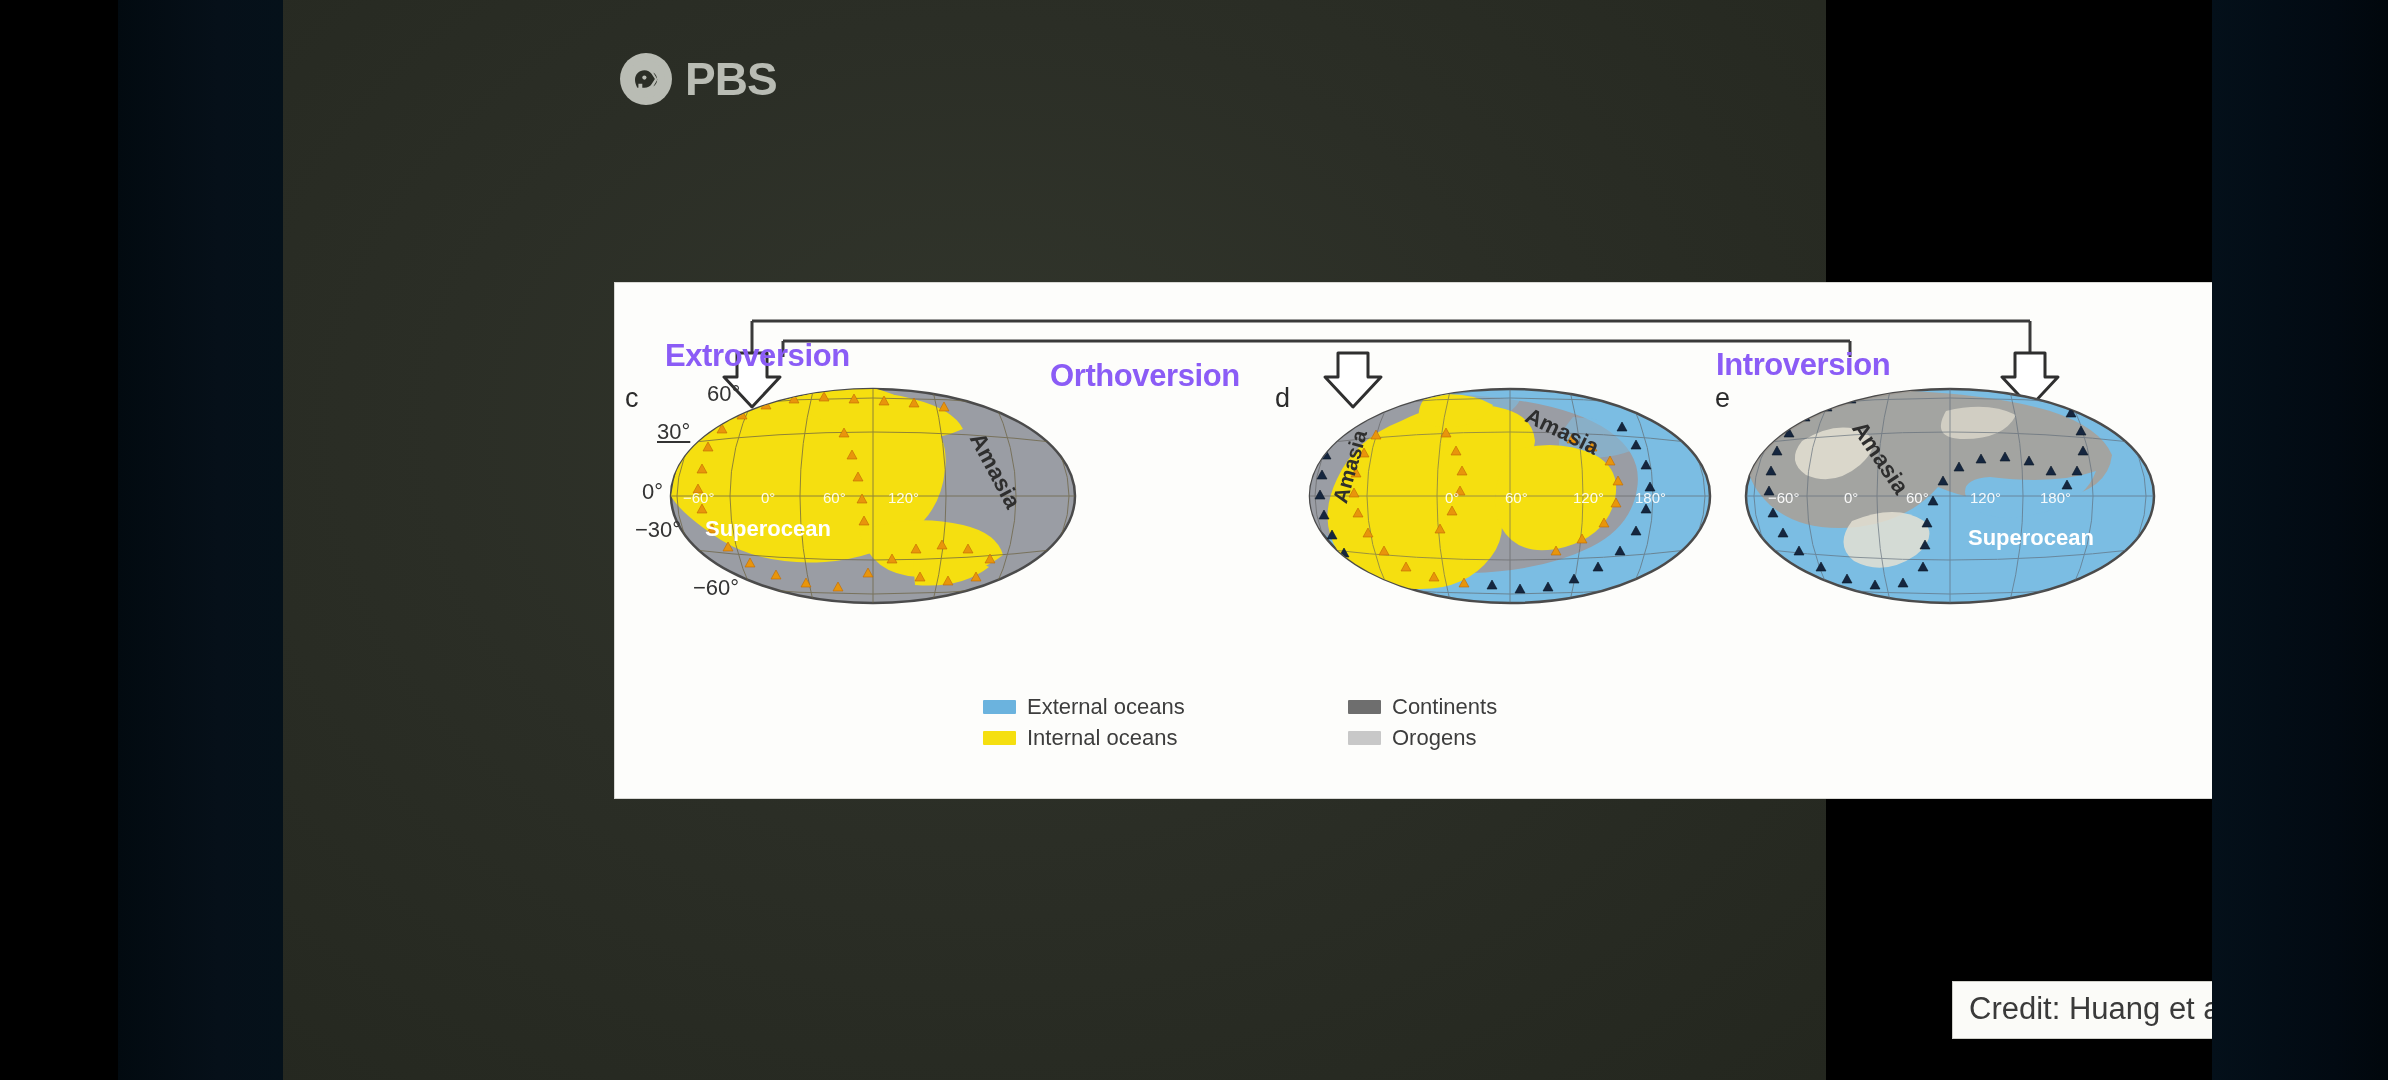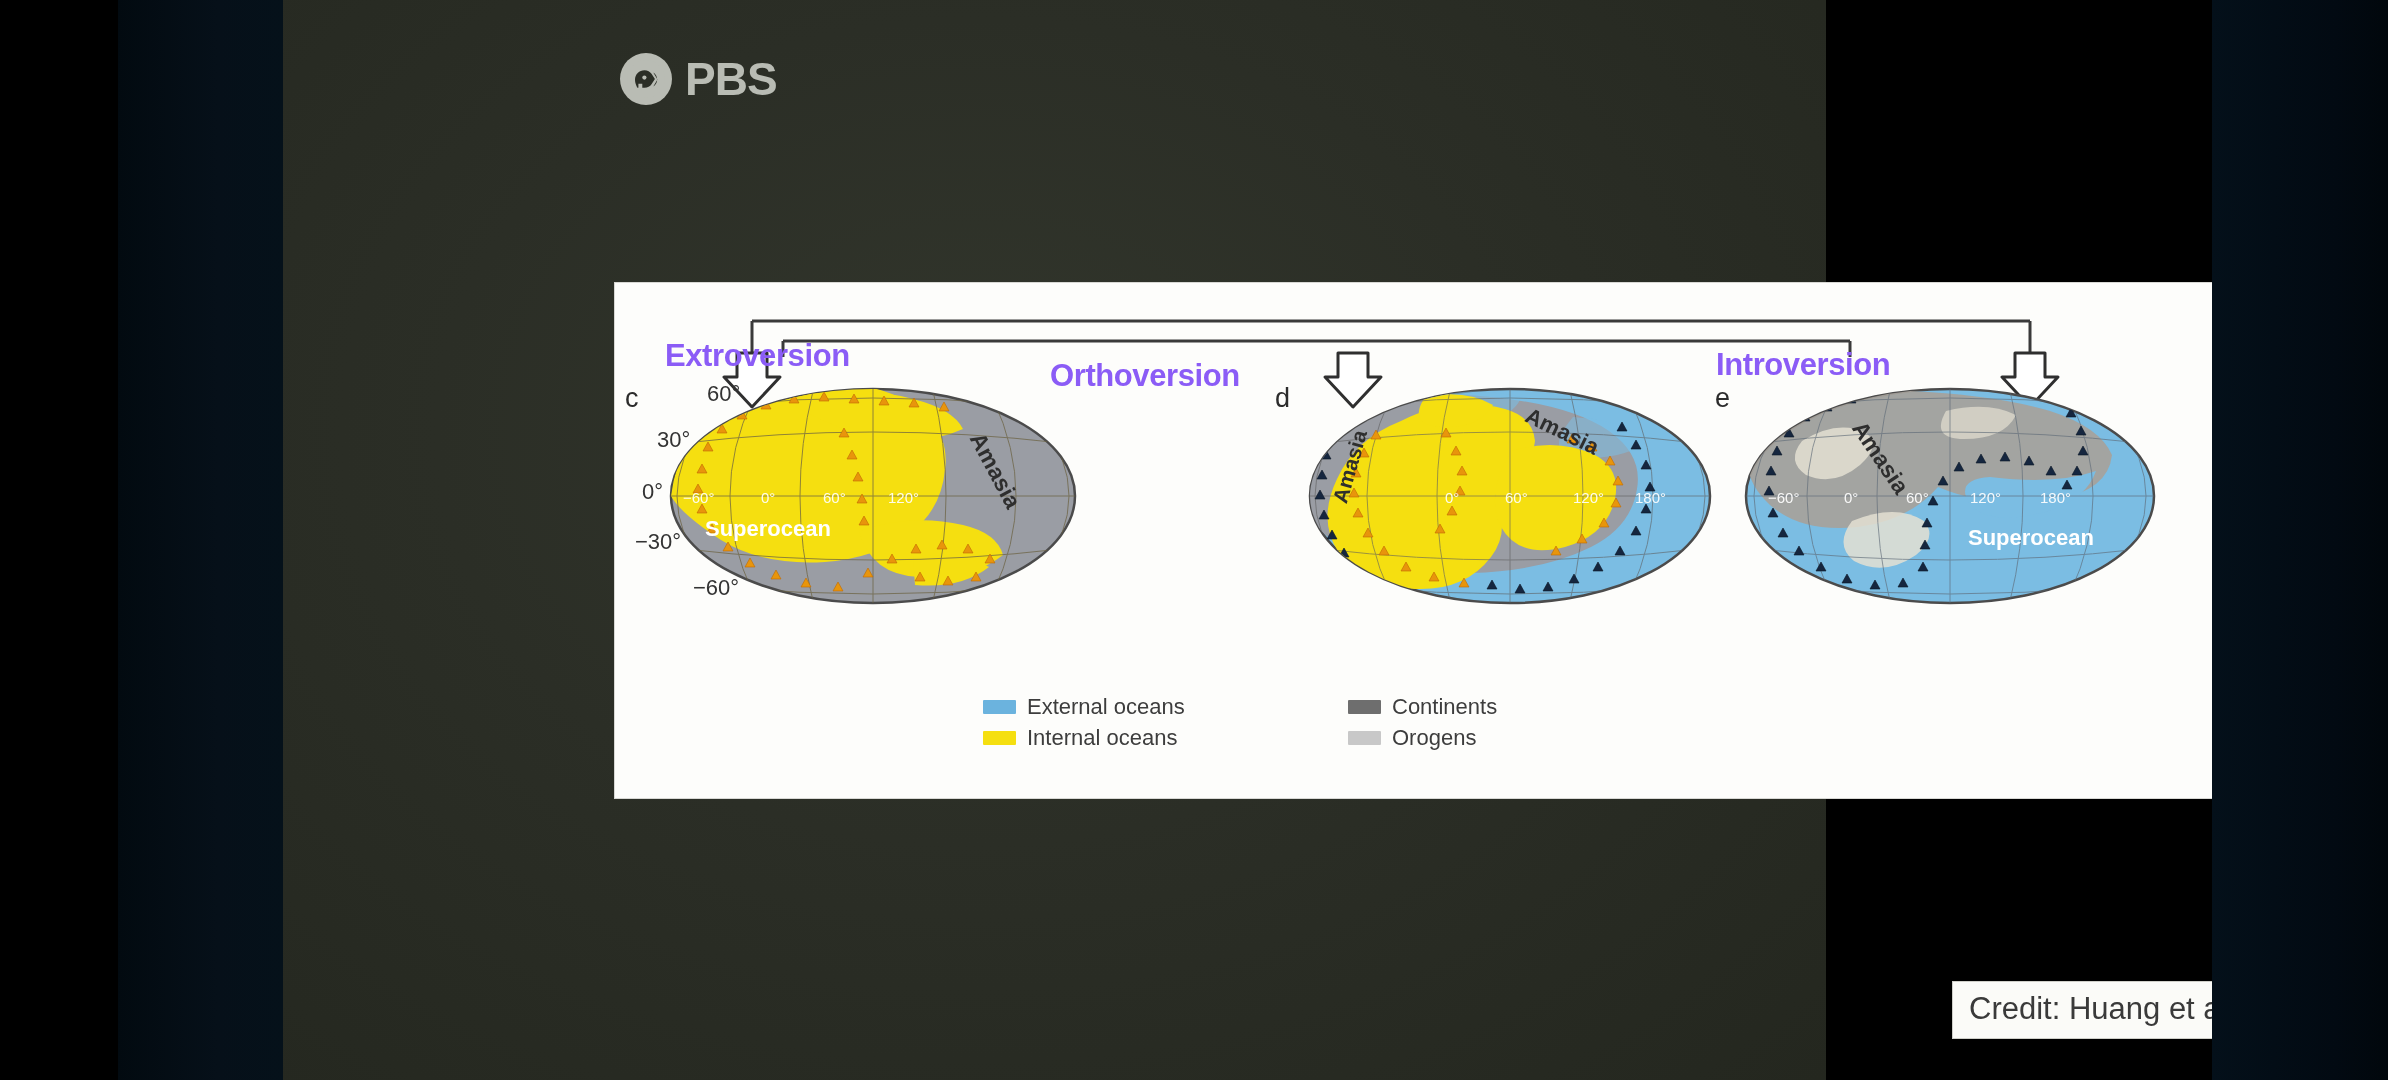--- a/index.html
+++ b/index.html
@@ -180,23 +180,23 @@
         </g>
         <text x="20" y="122" font-family="Liberation Sans, sans-serif" font-size="15" fill="#ffffff" opacity="0.92">−60°</text>
         <text x="98" y="122" font-family="Liberation Sans, sans-serif" font-size="15" fill="#ffffff" opacity="0.92">0°</text>
         <text x="160" y="122" font-family="Liberation Sans, sans-serif" font-size="15" fill="#ffffff" opacity="0.92">60°</text>
         <text x="225" y="122" font-family="Liberation Sans, sans-serif" font-size="15" fill="#ffffff" opacity="0.92">120°</text>
         <text x="42" y="155" font-family="Liberation Sans, sans-serif" font-size="22" font-weight="bold" fill="#ffffff">Superocean</text>
         <text x="272" y="70" font-family="Liberation Sans, sans-serif" font-size="23" font-weight="bold" fill="#2e2e2e" transform="rotate(62 300 92)">Amasia</text>
       </svg>
 
       <div class="lat-label" style="left:92px;top:98px;">60°</div>
-      <div class="lat-label" style="left:42px;top:144px;">30°</div>
+      <div class="lat-label" style="left:42px;top:136px;text-decoration:underline;">30°</div>
       <div class="lat-label" style="left:27px;top:196px;">0°</div>
-      <div class="lat-label" style="left:20px;top:246px;">−30°</div>
+      <div class="lat-label" style="left:20px;top:234px;">−30°</div>
       <div class="lat-label" style="left:78px;top:292px;">−60°</div>
 
       <svg class="globe" id="globe-d" width="410" height="230" viewBox="0 0 410 230">
         <defs>
           <clipPath id="clipD">
               <ellipse cx="205" cy="115" rx="200" ry="107"></ellipse>
             </clipPath>
         </defs>
         <ellipse cx="205" cy="115" rx="200" ry="107" fill="#7BBDE3" stroke="#4b4b4b" stroke-width="2.5"></ellipse>
         <g clip-path="url(#clipD)">

